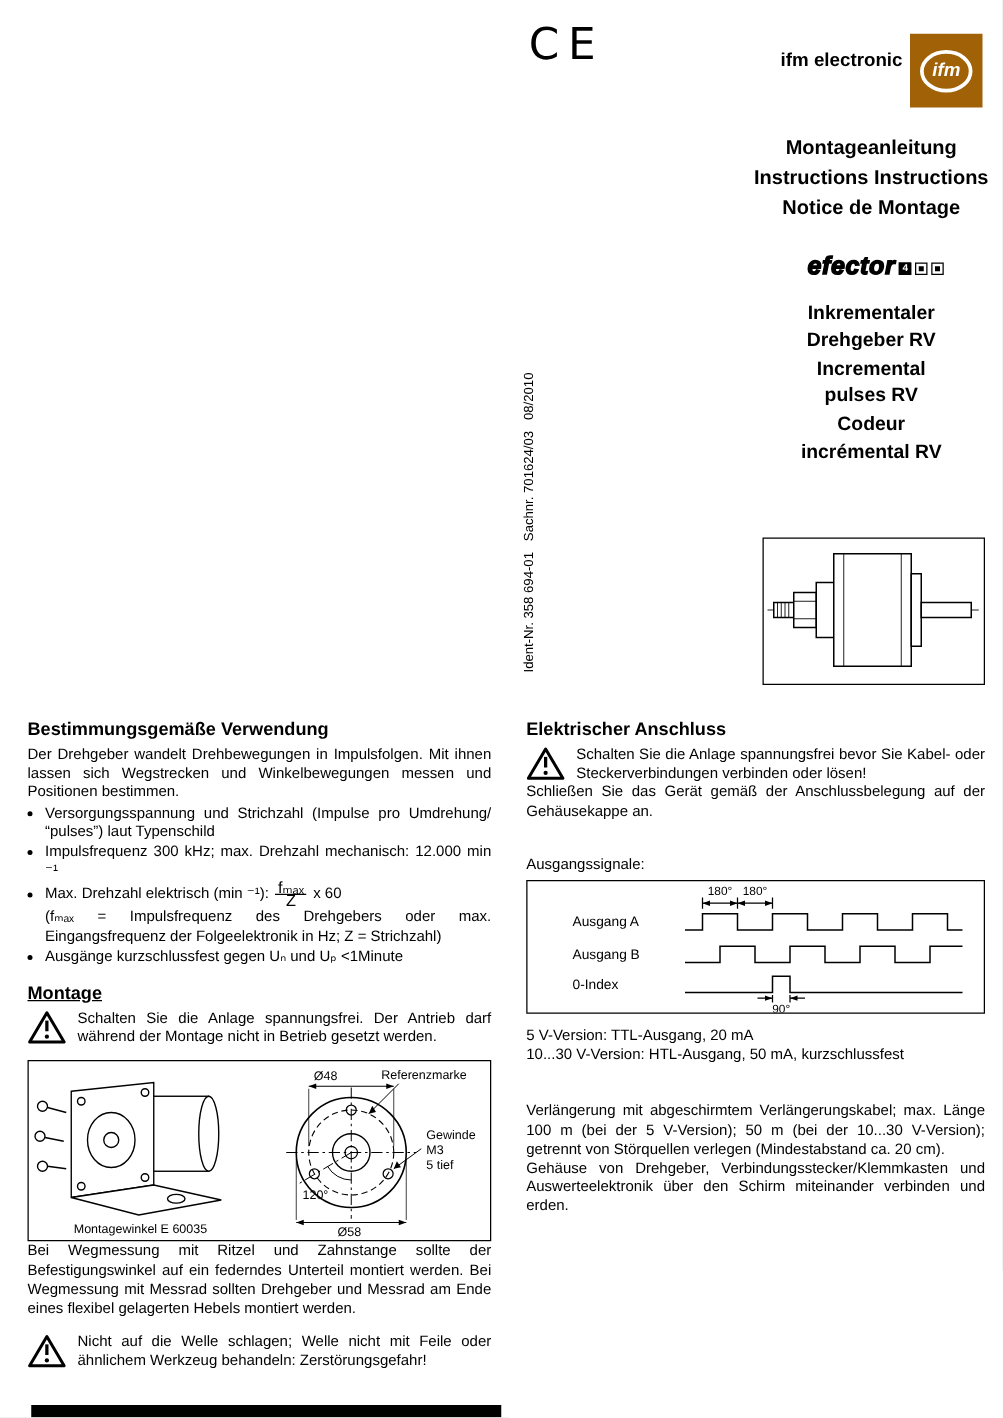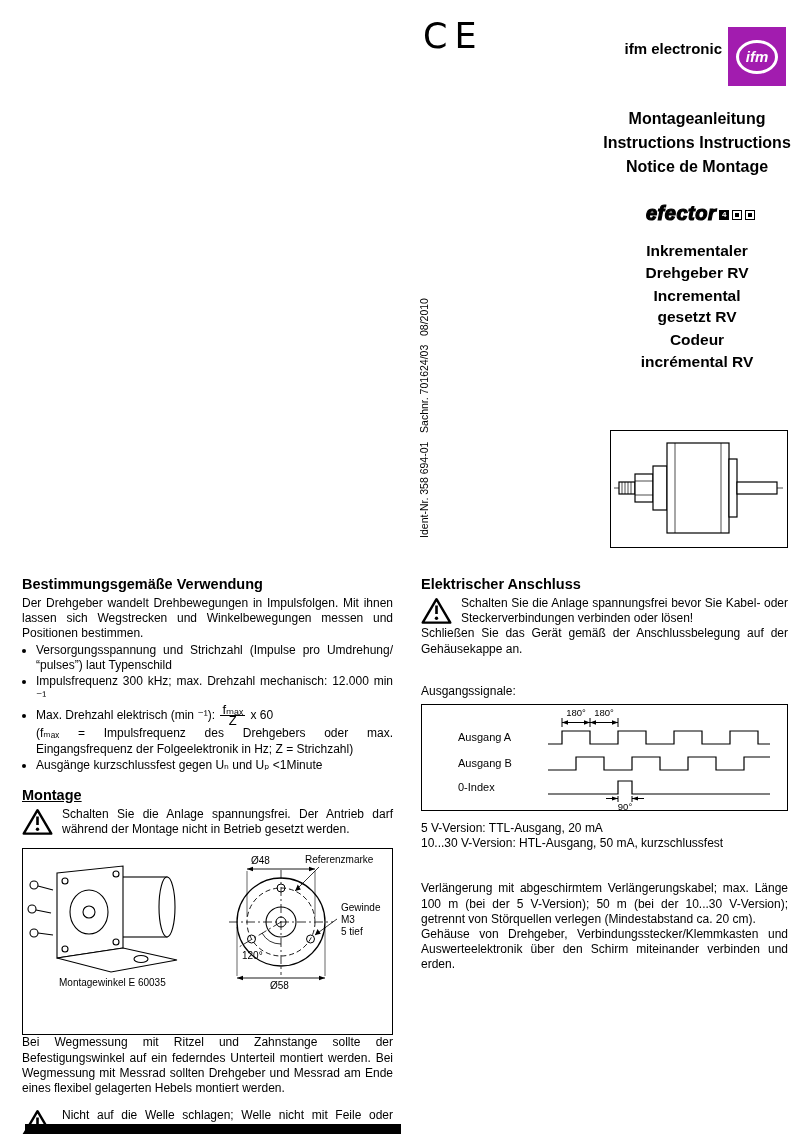--- a/index.html
+++ b/index.html
@@ -21,21 +21,21 @@
     left: 423px; top: 16px;
     font-size: 35px; font-weight: 400; letter-spacing: 7px;
     font-family: "DejaVu Sans", sans-serif;
   }
   .brand-name {
     left: 540px; top: 40px; width: 182px;
     text-align: right; font-weight: bold; font-size: 15px;
   }
   .ifm-logo-box {
     left: 728px; top: 27px; width: 58px; height: 59px;
-    background: #a21caf; display: flex; align-items: center; justify-content: center;
+    background: #a16207; display: flex; align-items: center; justify-content: center;
   }
   .ifm-emblem {
     width: 42px; height: 34px; border: 3px solid #fff; border-radius: 50%;
     display: flex; align-items: center; justify-content: center;
   }
   .ifm-emblem-text { color: #fff; font-weight: bold; font-style: italic; font-size: 15px; }
 
   .doc-titles {
     left: 600px; top: 111px; width: 194px;
     text-align: center; font-weight: bold; font-size: 16px;
@@ -94,21 +94,21 @@
   .frac-num { border-bottom: 1px solid #000; padding: 0 2px; }
 
   .heading-gap { margin-top: 14px; text-decoration: underline; }
 
   .warn-row { display: flex; gap: 9px; align-items: flex-start; margin-top: 2px; }
   .warn-icon { flex: 0 0 31px; padding-top: 1px; }
   .warn-text { font-size: 12px; line-height: 15.2px; text-align: justify; }
 
   .figure-box {
     border: 1px solid #000; margin-top: 11px; background: #fff;
-    width: 100%; height: 187px; overflow: hidden;
+    width: 100%; height: 145px; overflow: hidden;
   }
   .signal-box {
     border: 1px solid #000; margin-top: 5px; background: #fff;
     width: 100%; height: 107px; overflow: hidden;
   }
   svg { display: block; }
   svg text { font-family: "Liberation Sans", "DejaVu Sans", sans-serif; fill: #000; }
   .fig-label { font-size: 10px; }
   .sig-label { font-size: 11px; }
   .dim-label { font-size: 9.5px; }
@@ -156,21 +156,21 @@
       </span>
   </div>
 
   <div class="abs product-names">
     <div class="p-group">
       <div class="p-line">Inkrementaler</div>
       <div class="p-line">Drehgeber RV</div>
     </div>
     <div class="p-group">
       <div class="p-line">Incremental</div>
-      <div class="p-line">gesetzt RV</div>
+      <div class="p-line">pulses RV</div>
     </div>
     <div class="p-group">
       <div class="p-line">Codeur</div>
       <div class="p-line">incrémental RV</div>
     </div>
   </div>
 
   <div class="abs ident-vertical">Ident-Nr. 358 694-01   Sachnr. 701624/03   08/2010</div>
 
   <div class="abs product-box">

